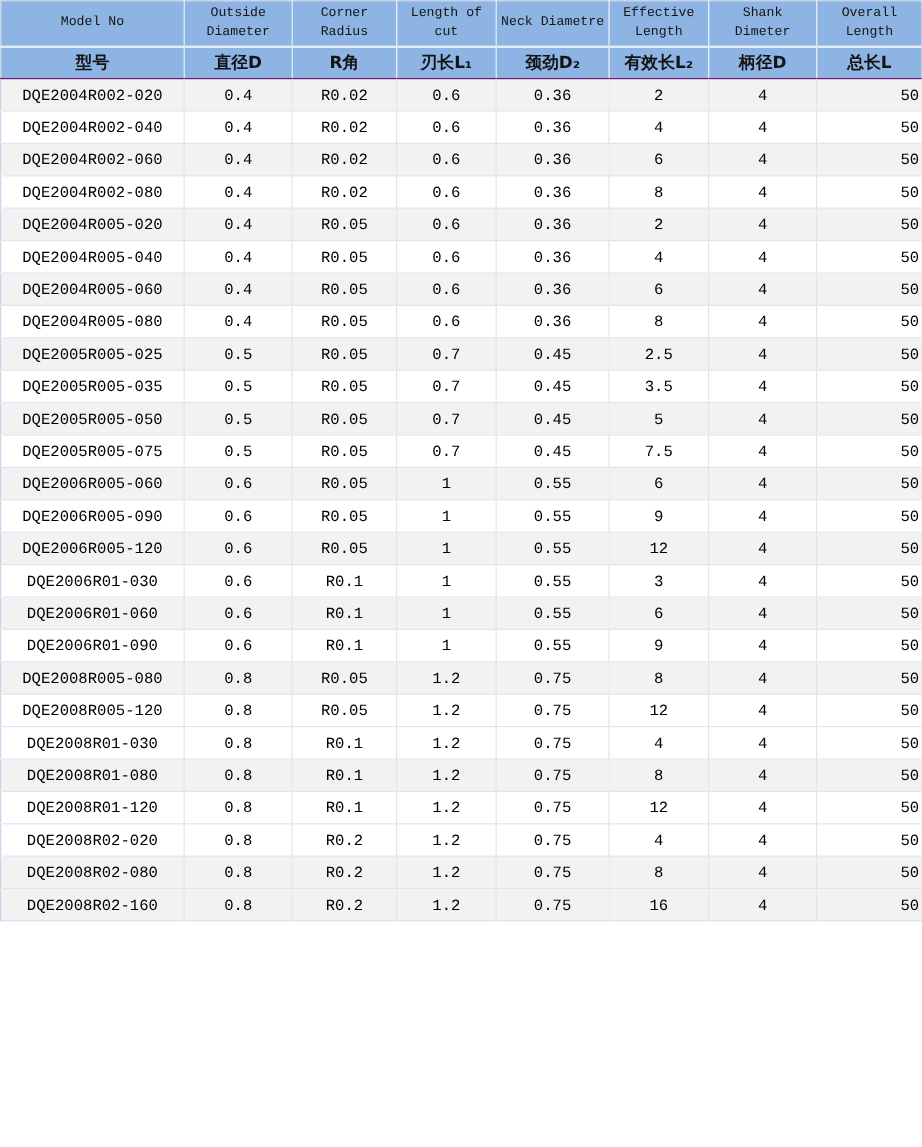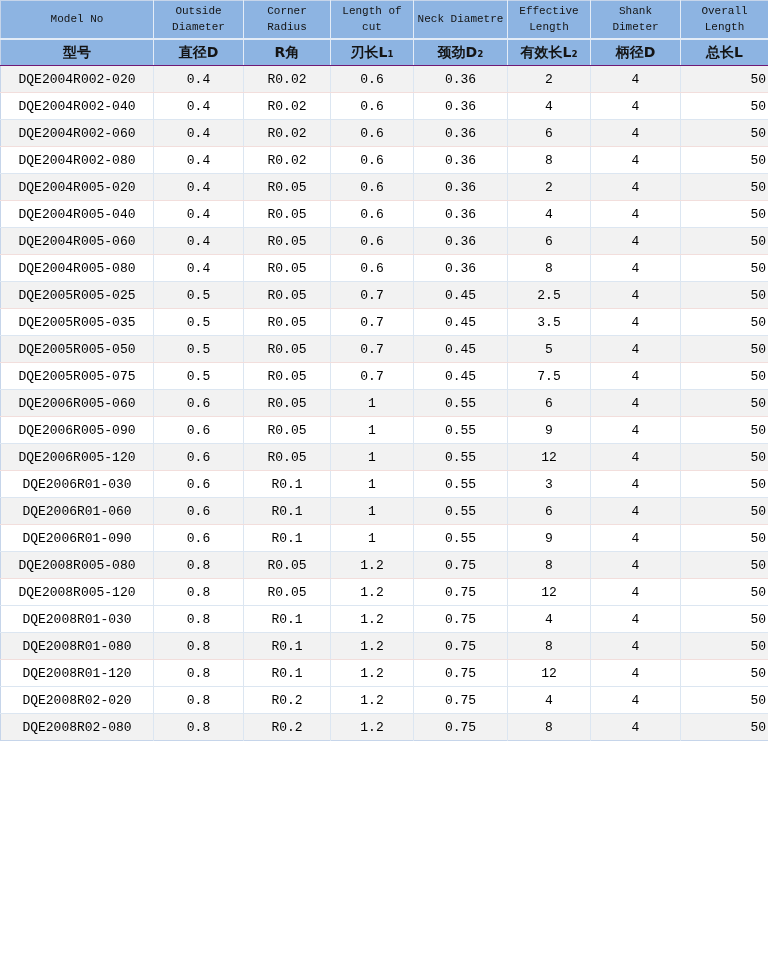--- a/index.html
+++ b/index.html
@@ -338,14 +338,24 @@
       <tr class="odd">
         <td>DQE2008R02-080</td>
         <td>0.8</td>
         <td>R0.2</td>
         <td>1.2</td>
         <td>0.75</td>
         <td>8</td>
         <td>4</td>
         <td>50</td>
       </tr>
+      <tr class="odd">
+        <td>DQE2008R02-160</td>
+        <td>0.8</td>
+        <td>R0.2</td>
+        <td>1.2</td>
+        <td>0.75</td>
+        <td>16</td>
+        <td>4</td>
+        <td>50</td>
+      </tr>
     </tbody>
 </table>
 
 </body></html>

